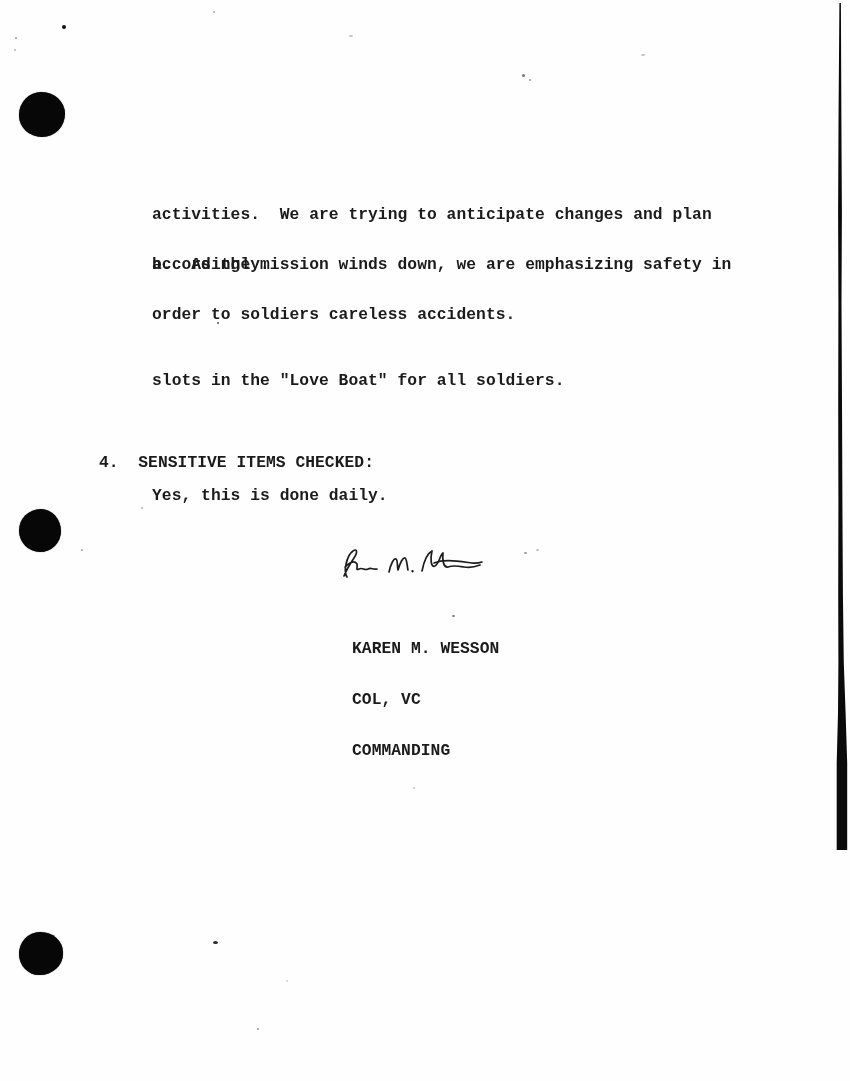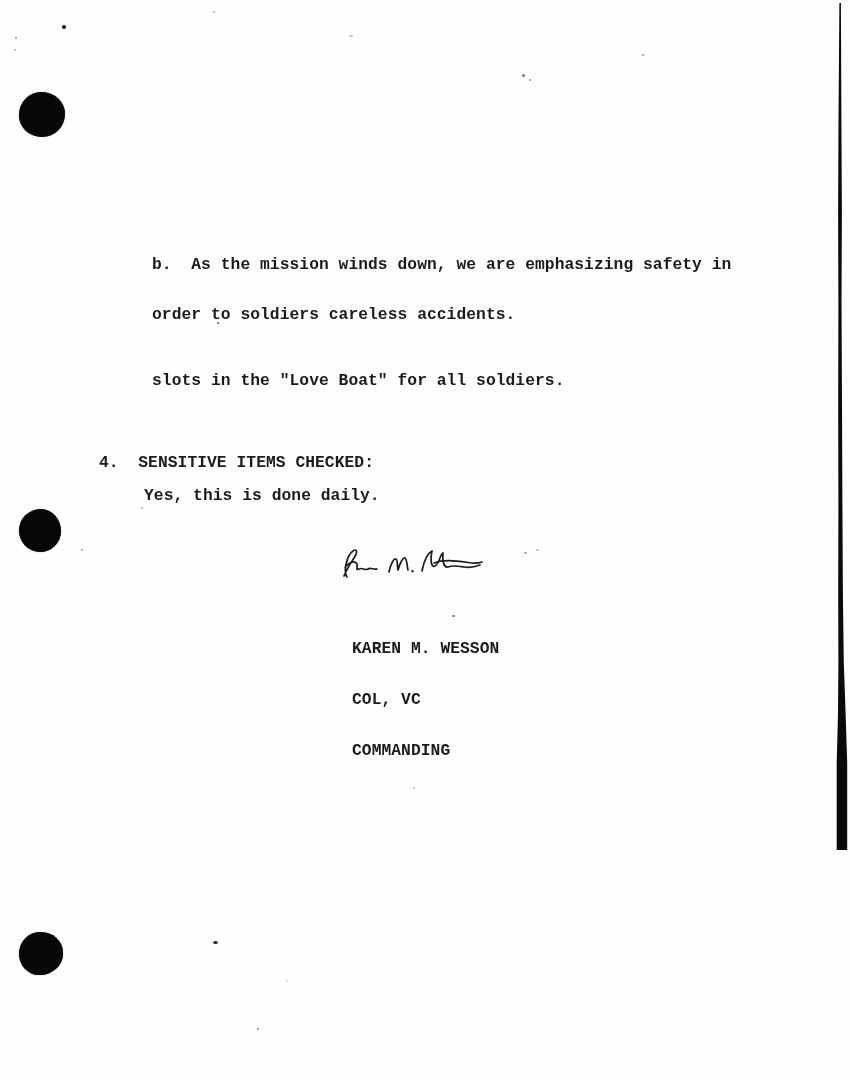--- a/index.html
+++ b/index.html
@@ -60,37 +60,41 @@
 <div class="page">
 
   <div class="punch punch1"></div>
   <div class="punch punch2"></div>
   <div class="punch punch3"></div>
 
   <svg class="edge-line-svg" viewBox="0 0 15 850" preserveAspectRatio="none">
     <polygon fill="#0a0a0a" points="4.4,0 5.9,0 6.4,120 6.9,210 6.5,300 7.0,400 7.4,500 7.9,590 8.8,660 10.6,710 12.2,760 12.2,847 1.7,847 1.7,760 3.0,710 3.4,660 3.2,590 3.4,500 3.2,400 3.4,300 3.1,210 3.5,120"></polygon>
   </svg>
 
+  <div class="typed" style="left:152px; top:174px;">
+    <span class="line">activities.  We are trying to anticipate changes and plan</span>
+    <span class="line">accordingly.</span>
+  </div>
 
   <div class="typed" style="left:152px; top:224px;">
     <span class="line">b.  As the mission winds down, we are emphasizing safety in</span>
     <span class="line">order to soldiers careless accidents.</span>
   </div>
 
 
 
   <div class="typed" style="left:152px; top:340px;">
     <span class="line">slots in the "Love Boat" for all soldiers.</span>
   </div>
 
   <div class="typed" style="left:99px; top:422px;">
     <span class="line">4.  SENSITIVE ITEMS CHECKED:</span>
   </div>
 
-  <div class="typed" style="left:144px; top:455px;text-align:right;">
+  <div class="typed" style="left:152px; top:455px;text-align:right;">
     <span class="line">Yes, this is done daily.</span>
   </div>
 
   <svg class="signature-svg" viewBox="0 0 158 46" aria-label="handwritten signature">
     <g fill="none" stroke="#1d1d1d" stroke-width="1.7" stroke-linecap="round" stroke-linejoin="round">
       <path d="M13,36 C9,30 13,14 19,10 C23,7 24,11 20,17 C16,23 12,30 10,35 M11,26 C16,21 21,19 23,23 C24,26 21,30 25,28 C29,26 30,30 34,28 C37,26 39,29 43,28"></path>
       <path d="M55,31 C57,22 60,17 62,18 C64,19 63,26 64,29 C66,22 69,16 71,17 C73,18 73,25 74,29 M78,30 C78.6,29.4 79.2,30 78.6,30.6 Z"></path>
       <path d="M88,30 C90,20 94,12 98,10 C96,18 97,27 101,25 C105,23 106,14 109,12 C108,20 110,27 114,26 C119,24 124,25 130,26 C135,27 141,26 146,24"></path>
       <path d="M100,22 C110,18 122,20 138,22 C142,22.5 145,22 148,21"></path>
     </g>

